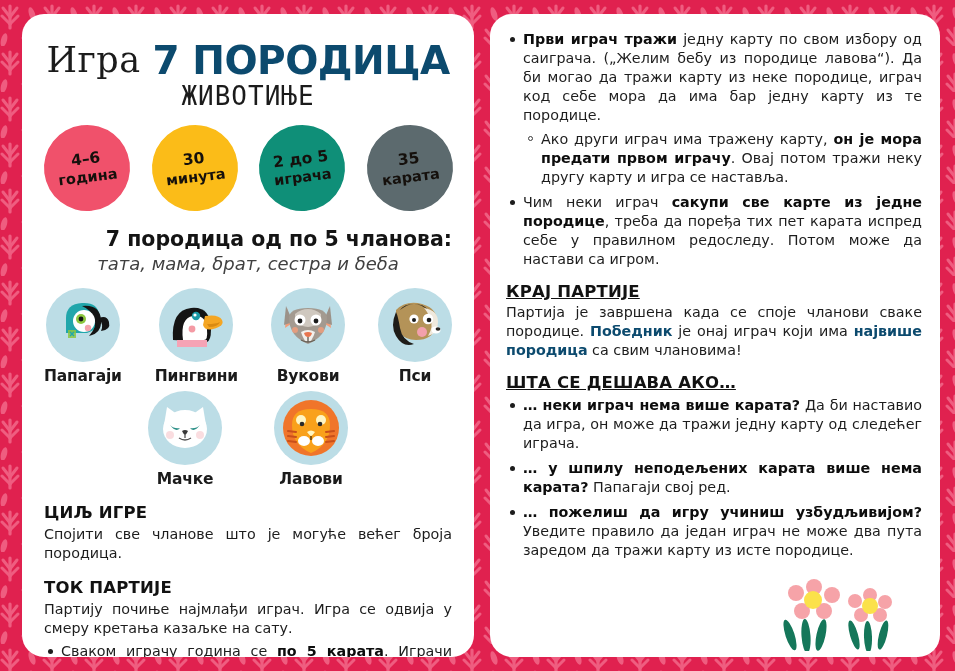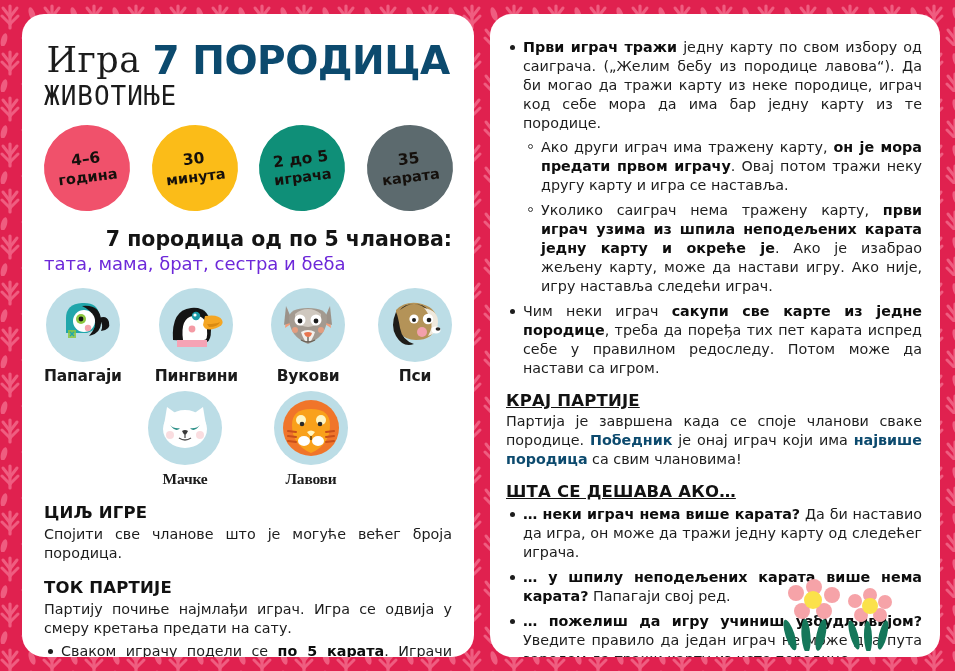--- a/index.html
+++ b/index.html
@@ -36,21 +36,21 @@
   }
 
   .card {
     background: #ffffff;
     border-radius: 22px;
     position: relative;
     overflow: hidden;
     box-sizing: border-box;
   }
   .card-left  { width: 452px; flex: 0 0 452px; padding: 18px 22px 12px 22px; }
-  .card-right { flex: 1 1 auto; padding: 20px 18px 10px 16px; }
+  .card-right { flex: 1 1 auto; padding: 12px 18px 10px 16px; }
 
   
   .title-row {
     display: flex;
     align-items: baseline;
     justify-content: center;
     gap: 12px;
     margin: 6px 0 0 0;
   }
   .title-script {
@@ -61,20 +61,21 @@
     transform: translateY(-2px);
   }
   .title-main {
     font-family: "DejaVu Sans", "Liberation Sans", sans-serif;
     font-weight: 700;
     font-size: 39px;
     letter-spacing: -0.5px;
     color: #0c4a6e;
   }
   .title-sub {
+    text-align: center;
     font-size: 26px;
     letter-spacing: 1px;
     color: #1b1b1b;
     margin-top: -2px;
     font-family: "DejaVu Sans Mono", "Liberation Mono", monospace;
   }
 
   
   .badges {
     display: flex;
@@ -100,34 +101,35 @@
 
   
   .fam-head {
     text-align: right;
     font-weight: 700;
     font-size: 20.5px;
     color: #141414;
     margin-top: 16px;
   }
   .fam-sub {
-    text-align: left;
+    text-align: center;
     font-size: 18px;
-    color: #6d28d9;
+    color: #404040;
     margin-top: 2px;
+    font-style: italic;
   }
 
   
   .animals {
     display: flex;
     justify-content: center;
     gap: 33px;
     margin-top: 14px;
   }
-  .animals.row2 { margin-top: 6px; gap: 42px; font-family: Liberation Serif, serif; }
+  .animals.row2 { margin-top: 6px; gap: 42px; }
   .animal { width: 84px; text-align: center; }
   .animal-disc {
     width: 74px; height: 74px;
     border-radius: 50%;
     background: #bcdde6;
     margin: 0 auto;
     position: relative;
     overflow: hidden;
   }
   .animal-disc svg { position: absolute; left: 0; top: 0; }
@@ -372,35 +374,34 @@
           </svg>
         </div>
         <div class="animal-label">Лавови</div>
       </div>
     </div>
 
     <div class="sec-head">ЦИЉ ИГРЕ</div>
     <p class="para">Спојити све чланове што је могуће већег броја породица.</p>
 
     <div class="sec-head">ТОК ПАРТИЈЕ</div>
-    <p class="para">Партију почиње најмлађи играч. Игра се одвија у смеру кретања предати на сату.</p>
+    <p class="para">Партију почиње најмлађи играч. Игра се одвија у смеру кретања казаљке на сату.</p>
     <ul class="bul">
-      <li><span>Сваком играчу подели се </span><b>по 5 карата</b><span>. Играчи слажу добијене карте по породицама. Суштина игре је </span></li>
+      <li><span>Сваком играчу година се </span><b>по 5 карата</b><span>. Играчи слажу добијене карте по породицама. Суштина игре је </span></li>
     </ul>
   </div>
 
   <div class="card card-right">
 
     <ul class="bul">
       <li>
         <b>Први играч тражи</b><span> једну карту по свом избору од саиграча. („Желим бебу из породице лавова“). Да би могао да тражи карту из неке породице, играч код себе мора да има бар једну карту из те породице.</span>
 
         <ul class="sub">
           <li><span>Ако други играч има тражену карту, </span><b>он је мора предати првом играчу</b><span>. Овај потом тражи неку другу карту и игра се наставља.</span></li>
-          <li><span>Уколико саиграч нема тражену карту, </span><b>први играч узима из шпила неподељених карата једну карту и окреће је</b><span>. Ако је изабрао жељену карту, може да настави игру. Ако није, игру наставља следећи играч.</span></li>
         </ul>
       </li>
       <li><span>Чим неки играч </span><b>сакупи све карте из једне породице</b><span>, треба да поређа тих пет карата испред себе у правилном редоследу. Потом може да настави са игром.</span></li>
     </ul>
 
     <div class="sec-head">КРАЈ ПАРТИЈЕ</div>
     <p class="para"><span>Партија је завршена када се споје чланови сваке породице. </span><b>Победник</b><span> је онај играч који има </span><b>највише породица</b><span> са свим члановима!</span></p>
 
     <div class="sec-head">ШТА СЕ ДЕШАВА АКО…</div>
     <ul class="bul">

